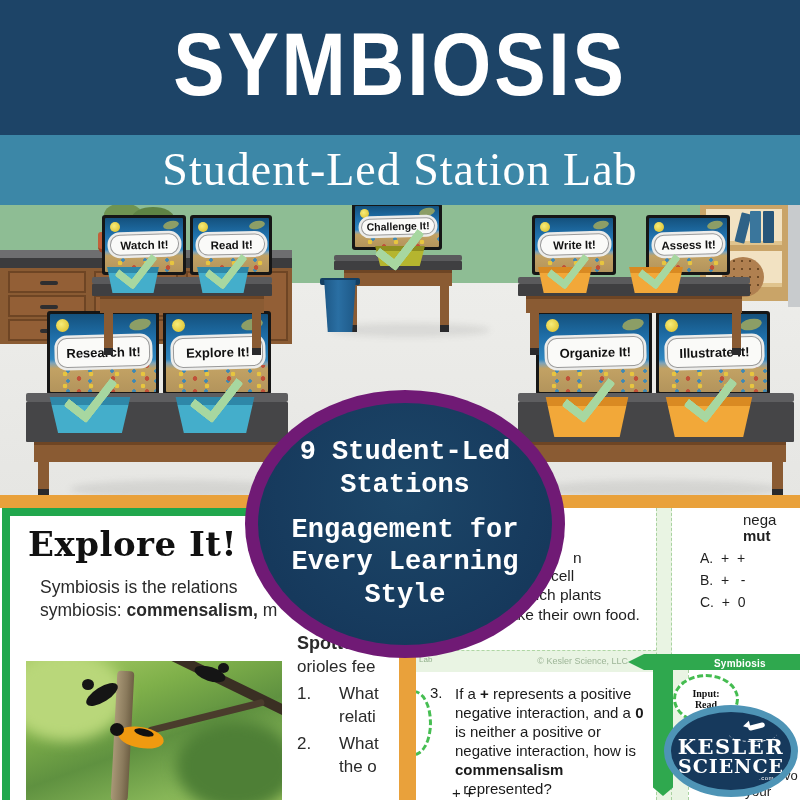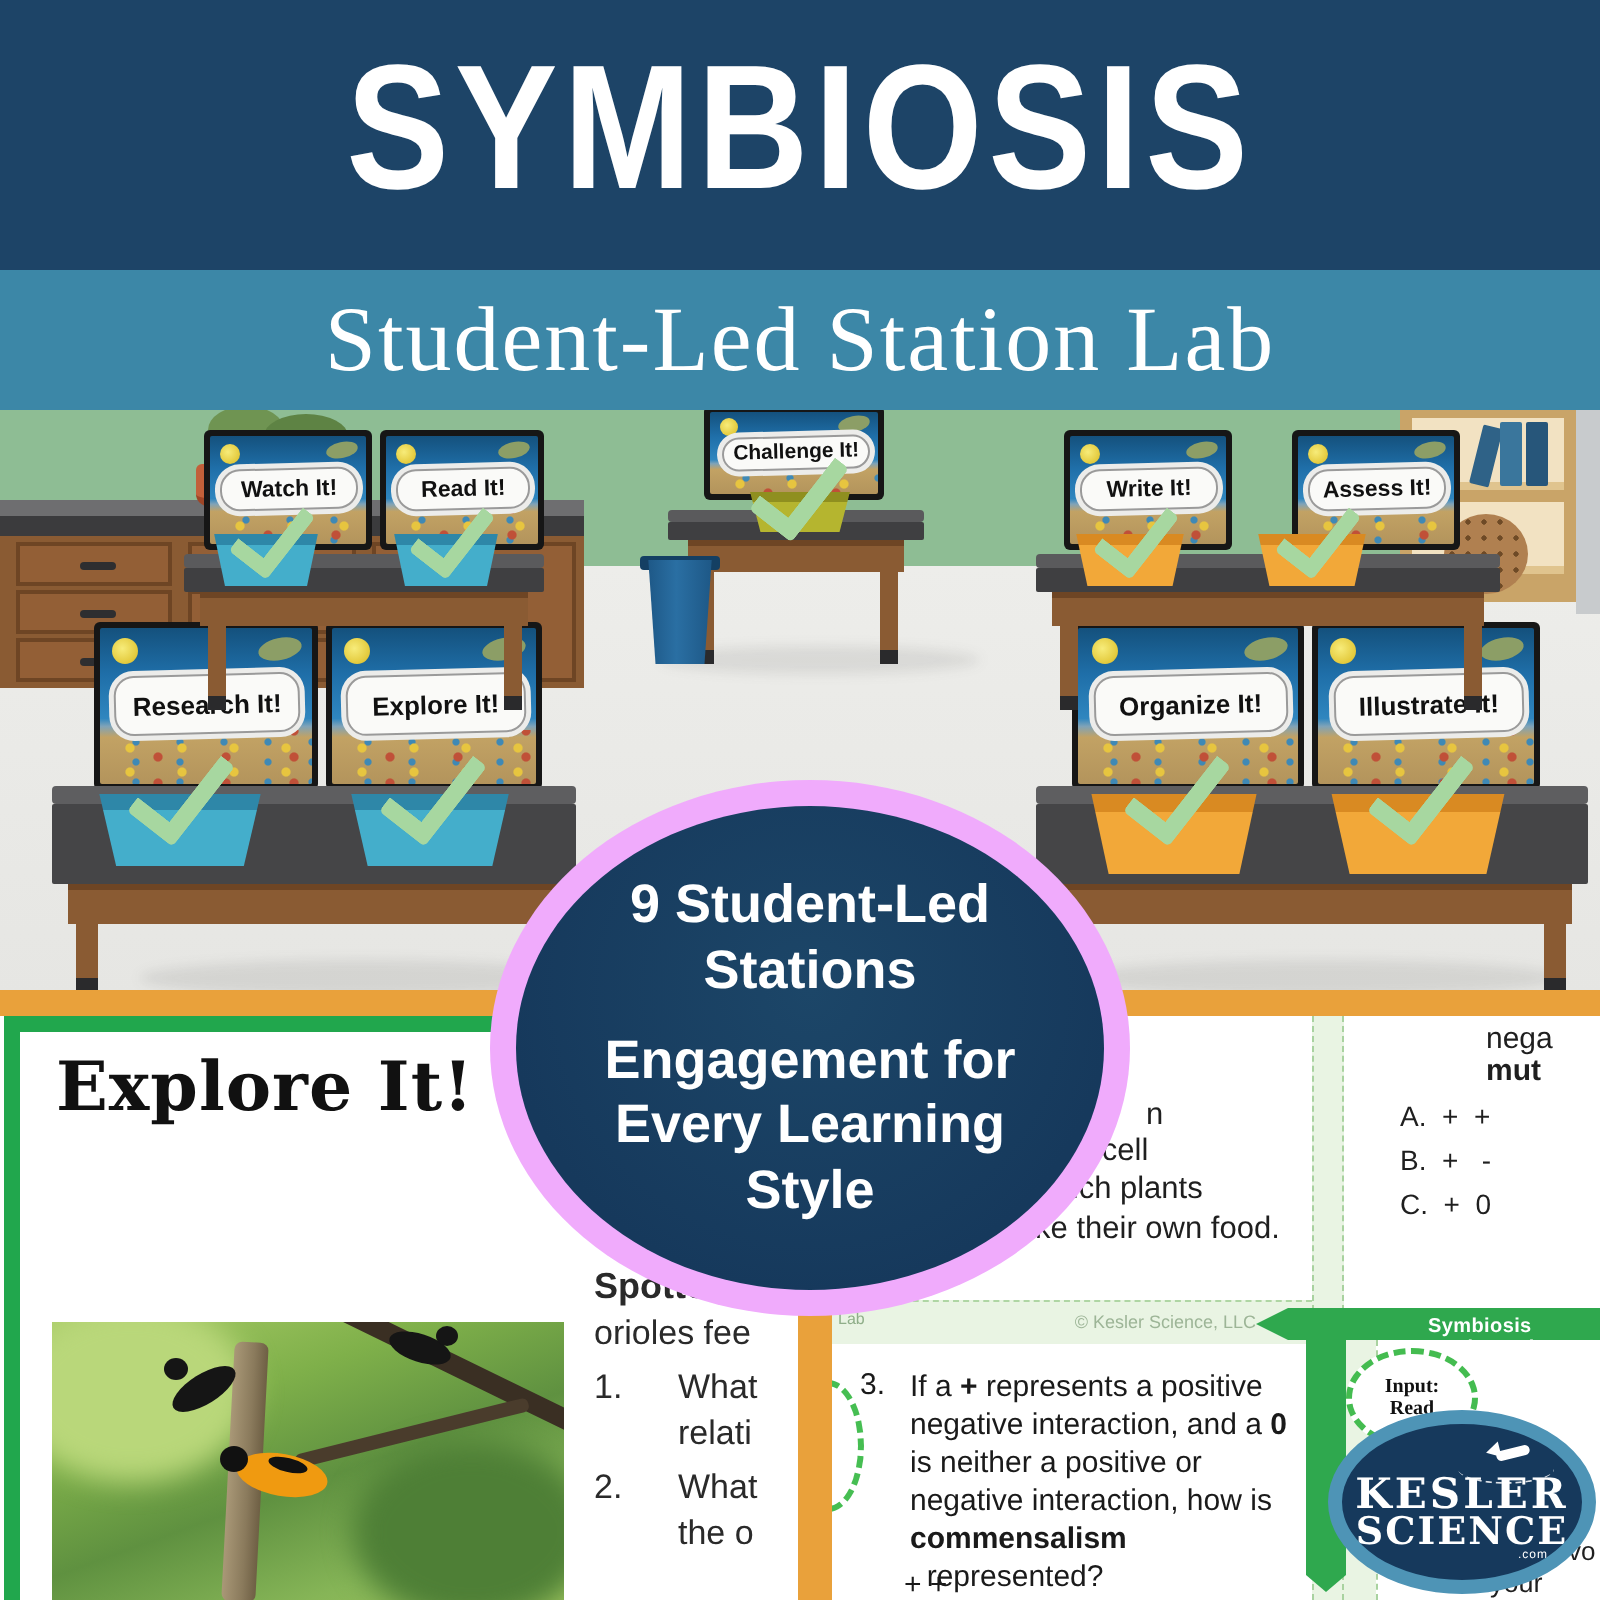--- a/index.html
+++ b/index.html
@@ -83,21 +83,21 @@
   .bin-olive{background:linear-gradient(180deg,#8F8F1F 0 25%,#B5B52F 25%);clip-path:polygon(2% 0,98% 0,88% 100%,12% 100%);}
   .check{position:absolute;border-right:9px solid #A7D7A0;border-bottom:9px solid #A7D7A0;
     transform:rotate(38deg);border-radius:3px;z-index:5;}
   .check-sm{width:16px;height:32px;border-width:8px;}
   .check-lg{width:20px;height:42px;}
 
   
   .stripe-h{position:absolute;left:0;top:495px;width:800px;height:13px;background:#E9A13B;z-index:14;}
   .stripe-v{position:absolute;left:399px;top:497px;width:17px;height:303px;background:#E9A13B;z-index:14;}
   .badge{position:absolute;left:245px;top:390px;width:320px;height:268px;border-radius:50%;
-    background:#f0abfc;z-index:15;}
+    background:#701a75;z-index:15;font-family:Liberation Mono, monospace;}
   .badge-inner{position:absolute;left:13px;top:13px;width:294px;height:242px;border-radius:50%;
     background:radial-gradient(circle at 50% 38%,#1C4668,#16395C 72%);
     display:flex;flex-direction:column;align-items:center;justify-content:center;text-align:center;}
   .badge-inner div{color:#fff;font-weight:bold;font-size:27px;line-height:1.22;}
   .badge-gap{height:12px;}
 
   
   .bottom{position:absolute;left:0;top:497px;width:800px;height:303px;background:#fff;}
 
   
@@ -402,20 +402,24 @@
     <div class="bin bin-orange" style="left:664px;top:192px;width:90px;height:40px;"></div>
     <span class="check check-lg" style="left:574px;top:164px;"></span>
     <span class="check check-lg" style="left:696px;top:164px;"></span>
   </div>
 
   <div class="bottom">
 
     <div class="slide">
       <div class="slide-paper">
         <div class="slide-title">Explore It!</div>
+        <div class="slide-body">
+          <div><span>Symbiosis is the relations</span></div>
+          <div><span>symbiosis: </span><b>commensalism,</b><span> m</span></div>
+        </div>
         <div class="col2">
           <div class="hd">Spotted</div>
           <div>orioles fee</div>
           <div class="li-row">
             <span class="num">1.</span>
             <span class="tx">
                 <span>What</span>
                 <span>relati</span>
               </span>
           </div>

